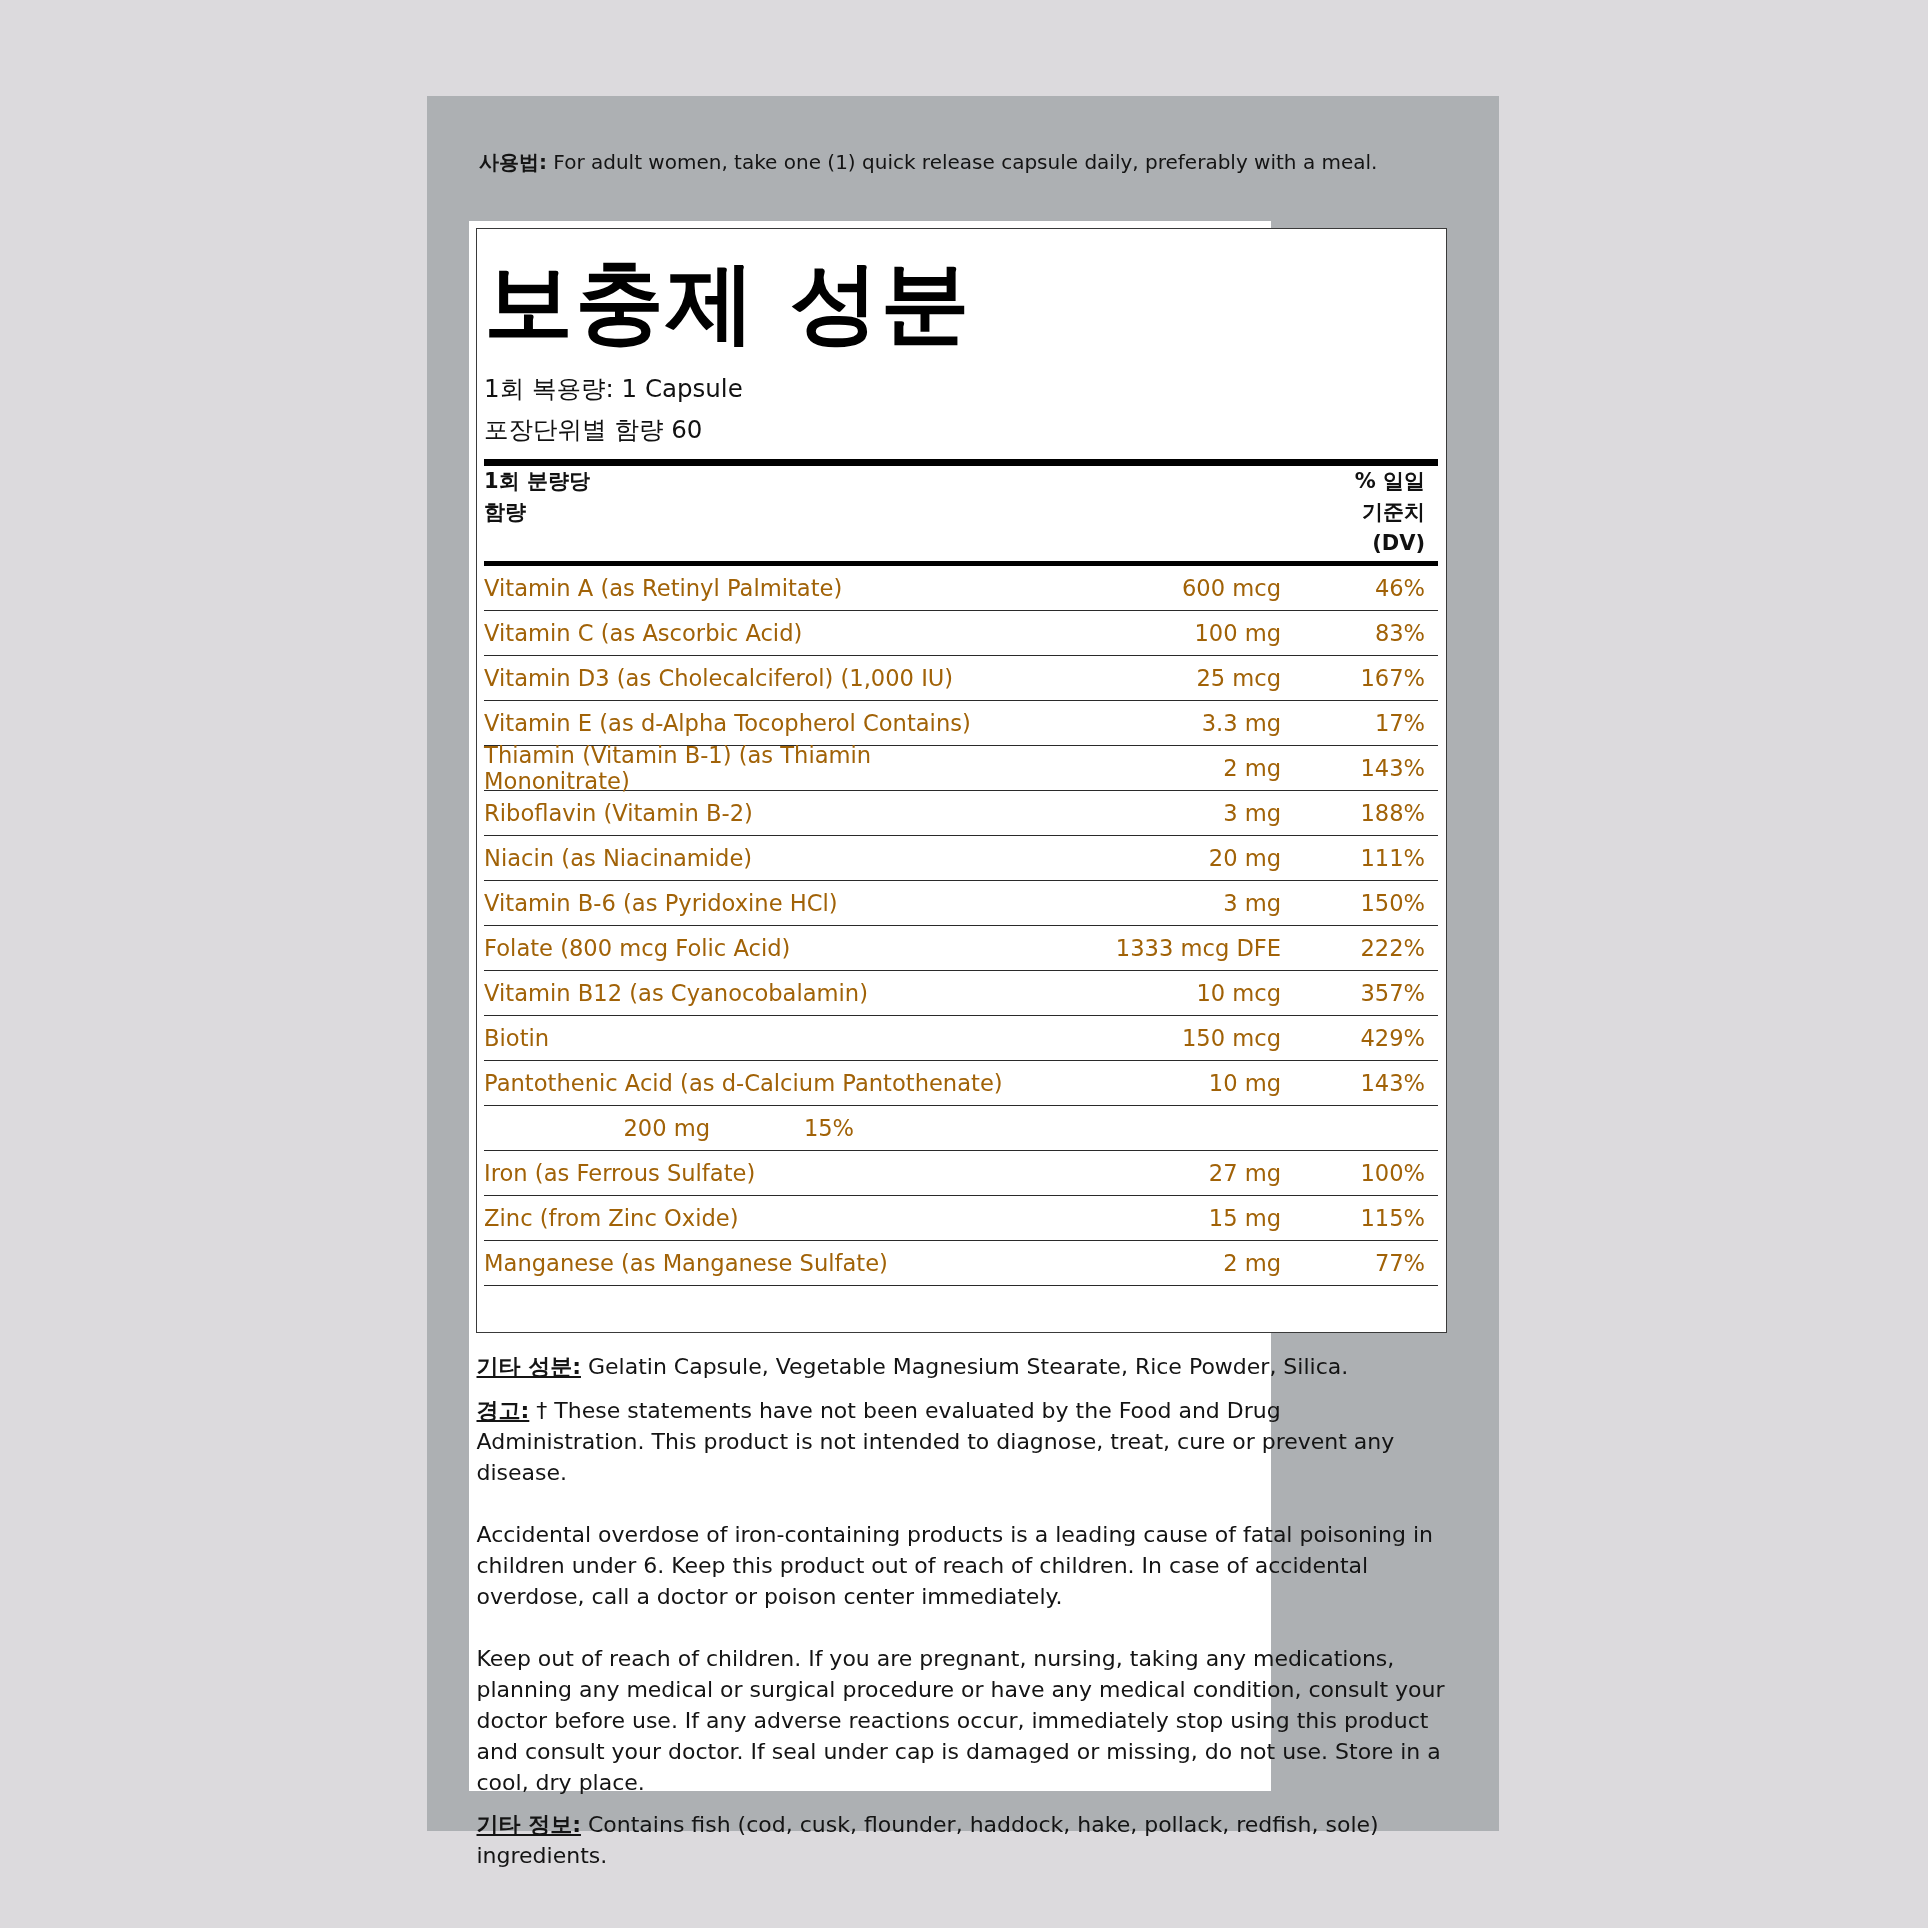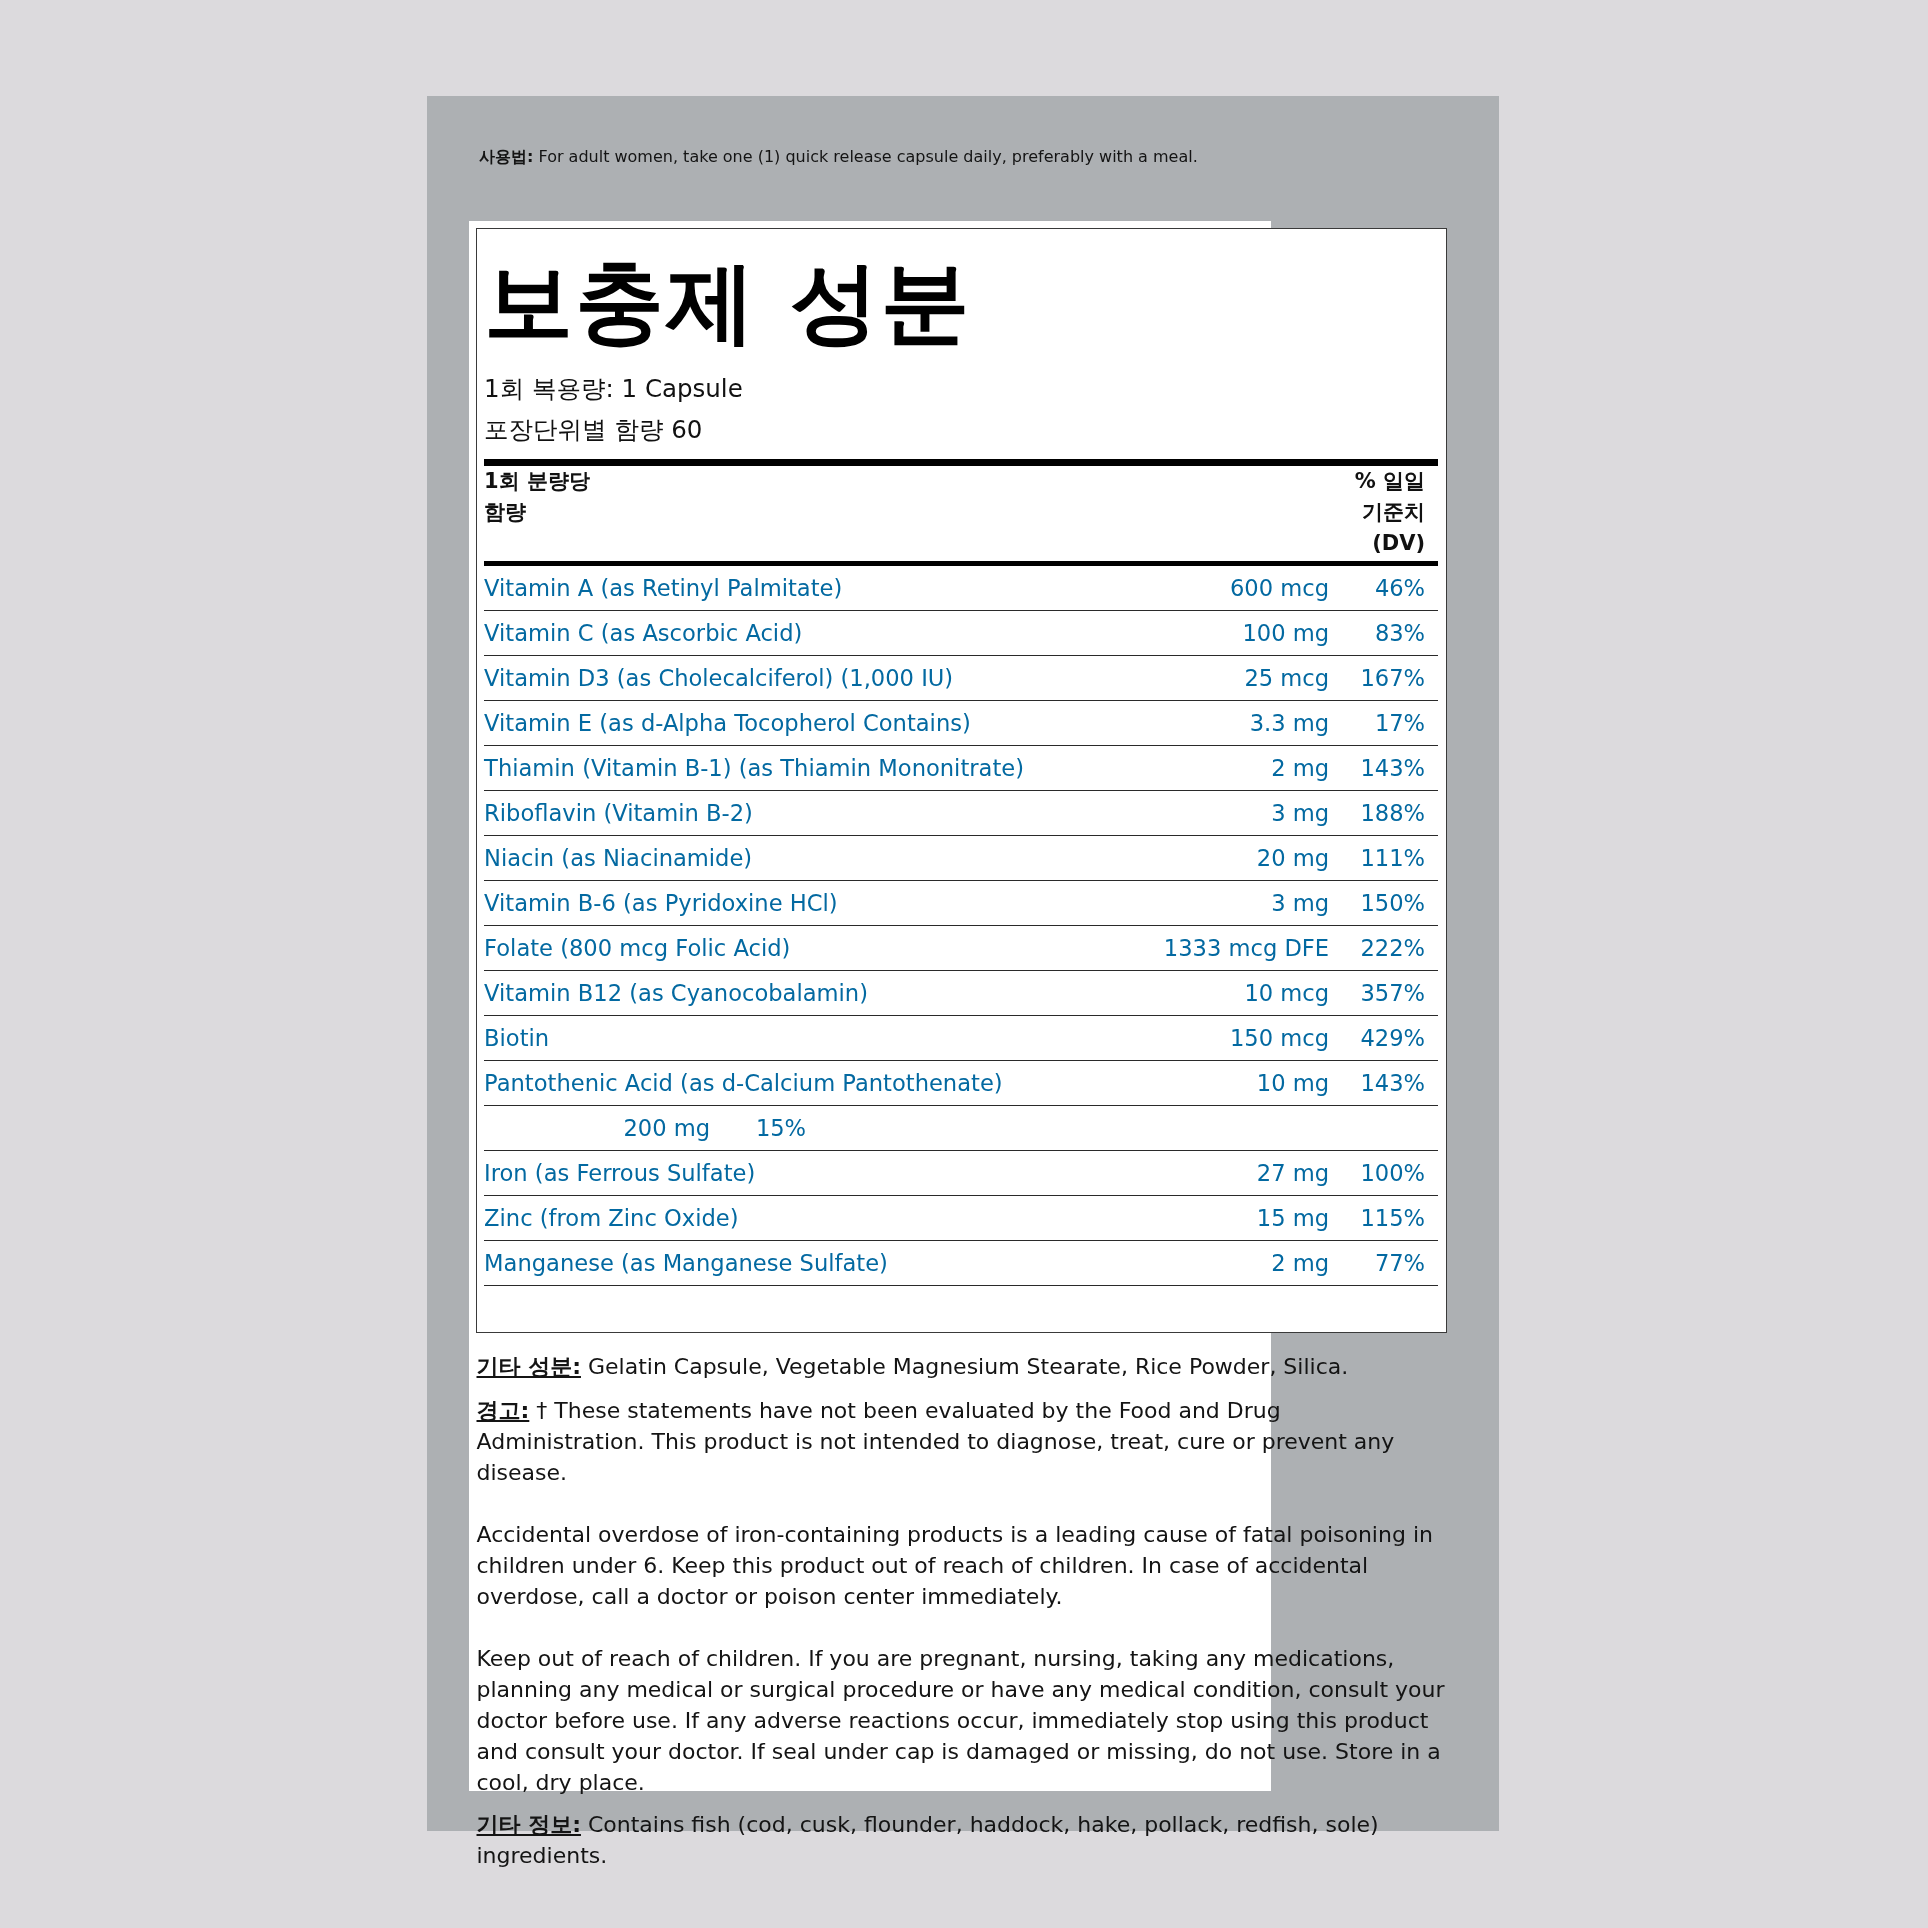--- a/index.html
+++ b/index.html
@@ -21,22 +21,22 @@
       top: 96px;
       width: 1072px;
       height: 1735px;
       background: #adb0b3;
     }
     .directions {
       position: absolute;
       left: 479px;
       top: 139px;
       width: 942px;
-      font-size: 16px;
-      line-height: 35px;
+      font-size: 20px;
+      line-height: 47px;
       color: #141414;
     }
     .directions .lbl { font-weight: bold; }
 
     .card {
       position: absolute;
       left: 469px;
       top: 221px;
       width: 802px;
       height: 1570px;
@@ -92,21 +92,22 @@
       height: 5.6px;
       background: #000;
       margin-top: 5.6px;
     }
     .nutrient-row {
       display: flex;
       align-items: center;
       height: 44px;
       border-bottom: 1.9px solid #2a2a2a;
       font-size: 22.6px;
-      color: #0369a1;
+      color: #a16207;
+      gap: 48px;
     }
     .nutrient-row .name { flex: 1; }
     .nutrient-row .amount { width: 226px; text-align: right; }
     .nutrient-row .dv { width: 96px; text-align: right; padding-right: 13px; }
 
     .other-text {
       position: absolute;
       left: 7.5px;
       top: 1130px;
       width: 979px;

